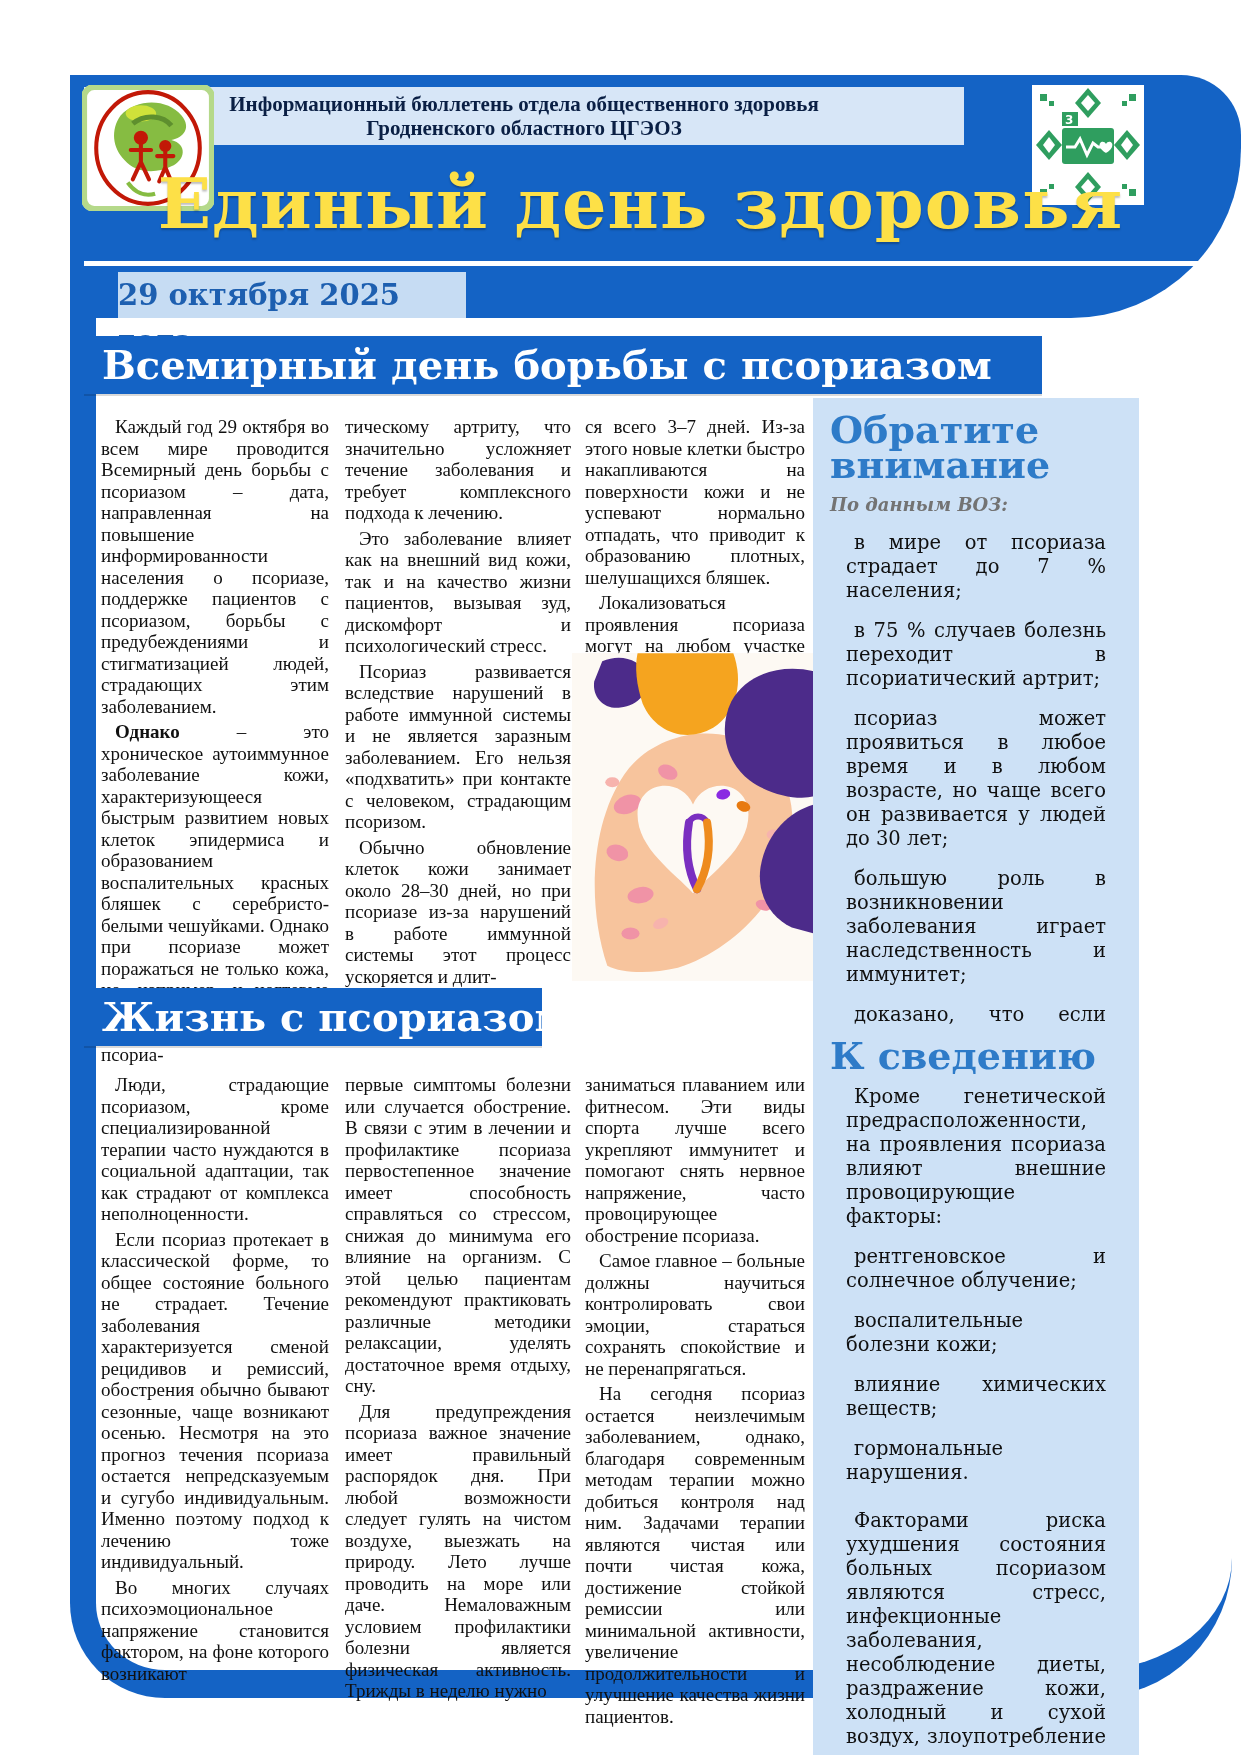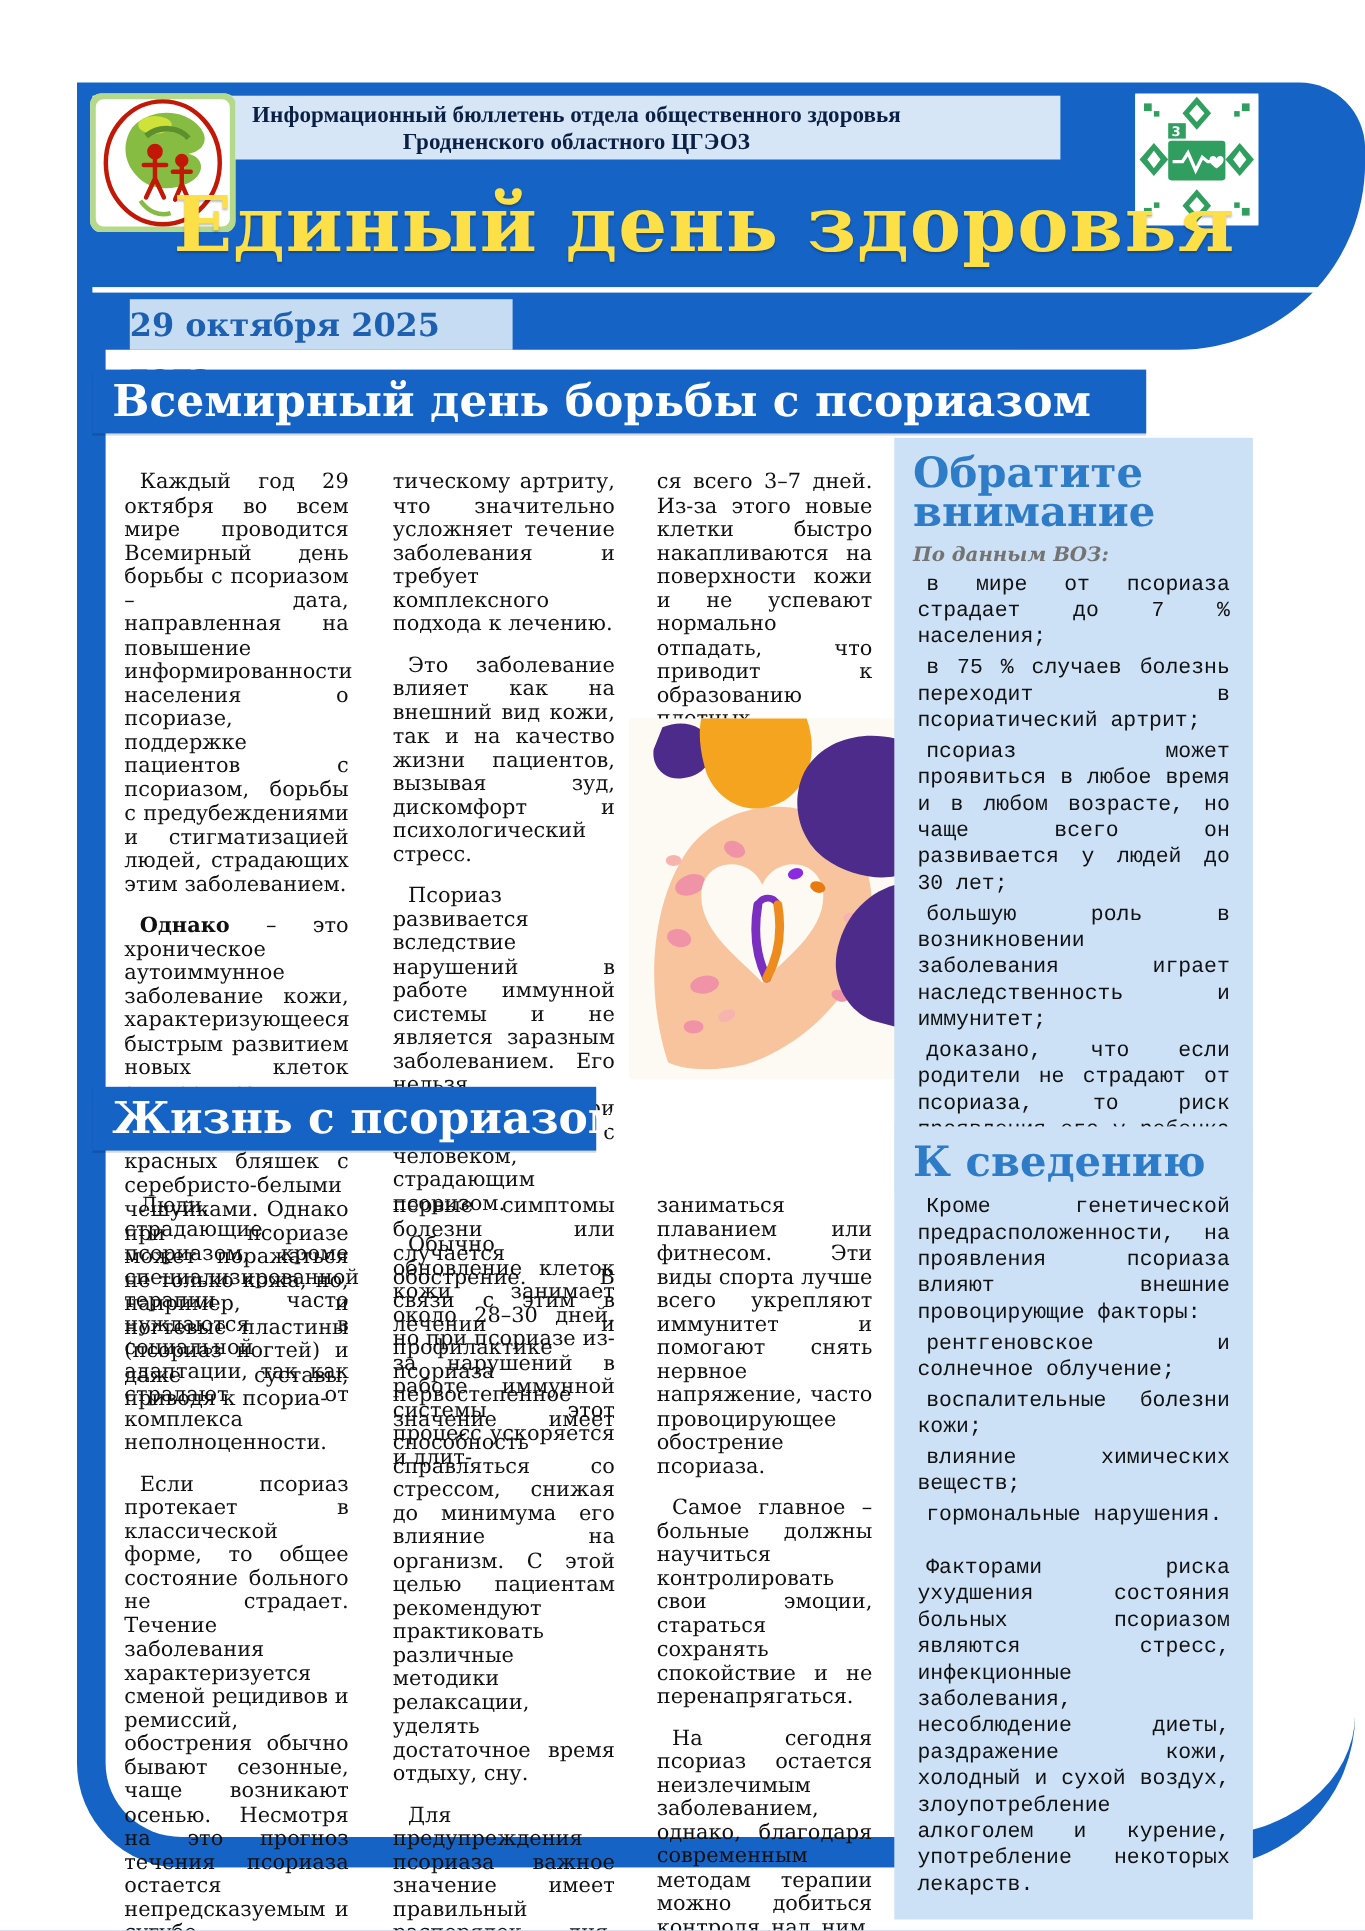--- a/index.html
+++ b/index.html
@@ -26,34 +26,34 @@
   .date-badge{position:absolute;left:118px;top:272px;width:348px;height:46px;background:#c6dcf3;
       color:#1d5fb0;font-weight:bold;font-size:29px;line-height:46px;}
   
   .section-bar{position:absolute;background:#1463c5;color:#ffffff;font-weight:bold;font-size:40px;
       height:58px;line-height:58px;padding-left:18px;box-sizing:border-box;white-space:nowrap;
       box-shadow:0 2px 0 rgba(0,0,0,.15);}
   .s1bar{left:84px;top:336px;width:958px;}
   .s2bar{left:84px;top:988px;width:458px;}
   
   .col{position:absolute;font-size:19px;line-height:21.5px;text-align:justify;color:#101010;}
-  .col p{margin:16px;text-indent:14px;}
+  .col p{margin:4px;text-indent:14px;font-family:Liberation Serif, serif;}
   .col p.flush{text-indent:0;}
   .c1{left:97px;width:236px;}
   .c2{left:341px;width:234px;}
   .c3{left:581px;width:228px;}
   .s1col{top:412px;}
   .s2col{top:1070px;}
   
   .callout{position:absolute;left:813px;width:292px;background:#cde1f6;padding:14px 17px 16px;}
   .a1{top:398px;}
   .a2{top:1024px;}
   .callout h3{margin:0;color:#2e7bc8;font-weight:bold;font-size:38px;line-height:35px;}
   .callout .sub{font-size:18px;font-weight:bold;font-style:italic;color:#737373;margin:12px 0 4px;}
-  .items p{margin:4px;text-indent:8px;text-align:justify;font-size:19.5px;line-height:24px;color:#101010;font-family:Liberation Mono, monospace;}
+  .items p{margin:16px;text-indent:8px;text-align:justify;font-size:19.5px;line-height:24px;color:#101010;}
   .a2 .intro p{margin-top:12px;}
   .a2 .outro p{margin-top:24px;}
   
   .illustration{position:absolute;left:572px;top:652px;width:242px;height:330px;margin:0;}
   .illustration svg{display:block;width:100%;height:100%;}
 </style>
 </head>
 <body>
 
 <div class="page">

